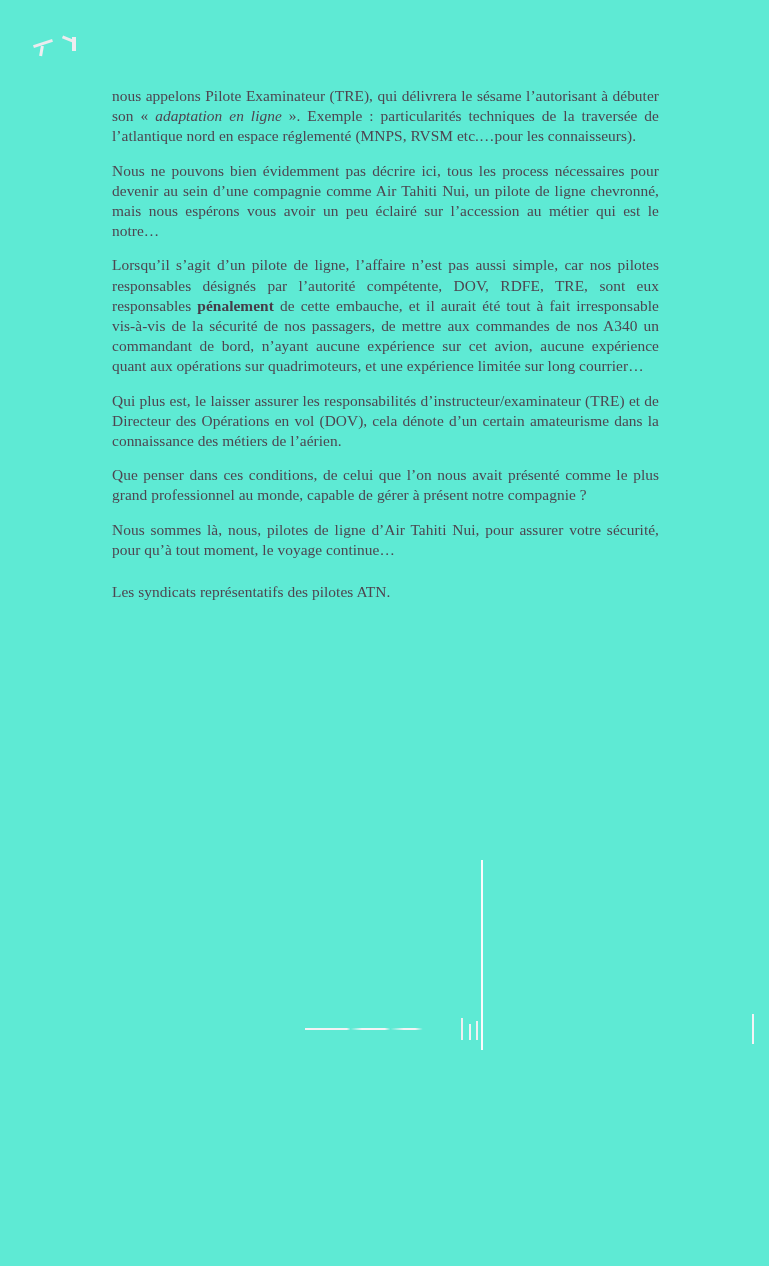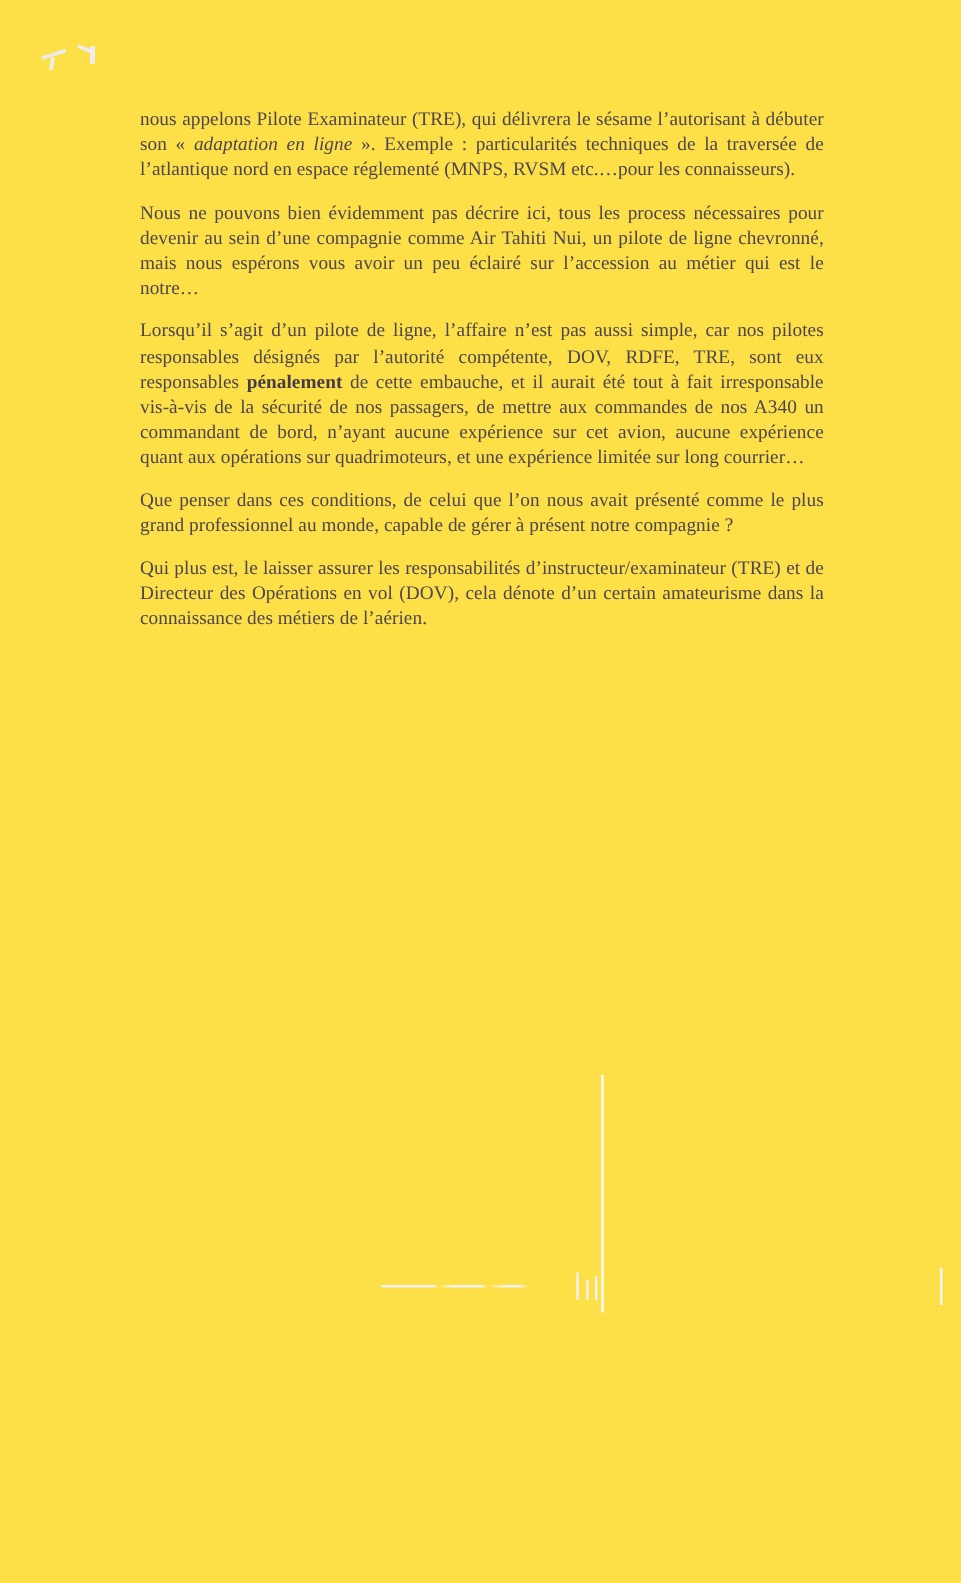--- a/index.html
+++ b/index.html
@@ -8,21 +8,21 @@
     padding: 0;
     background: #ffffff;
   }
   body {
     font-family: "Liberation Serif", "DejaVu Serif", serif;
   }
   .page {
     position: relative;
     width: 769px;
     height: 1266px;
-    background: #fde047;
+    background: #5eead4;
     overflow: hidden;
     box-sizing: border-box;
   }
   
   .scan-mark {
     position: absolute;
     background: #f0eff1;
     pointer-events: none;
   }
   .scan-mark.m1 {
@@ -115,22 +115,24 @@
 
   <span class="scan-mark m1"></span>
   <span class="scan-mark m2"></span>
   <span class="scan-mark m3"></span>
   <span class="scan-mark m4"></span>
 
   <div class="content">
       <p class="para"><span>nous appelons Pilote Examinateur (TRE), qui délivrera le sésame l’autorisant à débuter son « </span><span class="it">adaptation en ligne</span><span> ». Exemple : particularités techniques de la traversée de l’atlantique nord en espace réglementé (MNPS, RVSM etc.…pour les connaisseurs).</span></p>
       <p class="para"><span>Nous ne pouvons bien évidemment pas décrire ici, tous les process nécessaires pour devenir au sein d’une compagnie comme Air Tahiti Nui, un pilote de ligne chevronné, mais nous espérons vous avoir un peu éclairé sur l’accession au métier qui est le notre…</span></p>
       <p class="para"><span>Lorsqu’il s’agit d’un pilote de ligne, l’affaire n’est pas aussi simple, car nos pilotes responsables désignés par l’autorité compétente, DOV, RDFE, TRE, sont eux responsables </span><span class="bd">pénalement</span><span> de cette embauche, et il aurait été tout à fait irresponsable vis-à-vis de la sécurité de nos passagers, de mettre aux commandes de nos A340 un commandant de bord, n’ayant aucune expérience sur cet avion, aucune expérience quant aux opérations sur quadrimoteurs, et une expérience limitée sur long courrier…</span></p>
+      <p class="para"><span>Qui plus est, le laisser assurer les responsabilités d’instructeur/examinateur (TRE) et de Directeur des Opérations en vol (DOV), cela dénote d’un certain amateurisme dans la connaissance des métiers de l’aérien.</span></p>
       <p class="para"><span>Que penser dans ces conditions, de celui que l’on nous avait présenté comme le plus grand professionnel au monde, capable de gérer à présent notre compagnie ?</span></p>
-      <p class="para"><span>Qui plus est, le laisser assurer les responsabilités d’instructeur/examinateur (TRE) et de Directeur des Opérations en vol (DOV), cela dénote d’un certain amateurisme dans la connaissance des métiers de l’aérien.</span></p>
+      <p class="para"><span>Nous sommes là, nous, pilotes de ligne d’Air Tahiti Nui, pour assurer votre sécurité, pour qu’à tout moment, le voyage continue…</span></p>
+      <p class="para spaced-before"><span>Les syndicats représentatifs des pilotes ATN.</span></p>
     </div>
 
   <span class="scan-seam"></span>
   <span class="scan-band"></span>
   <span class="scan-tick t1"></span>
   <span class="scan-tick t2"></span>
   <span class="scan-tick t3"></span>
   <span class="scan-seam s2"></span>
 
 </div>

